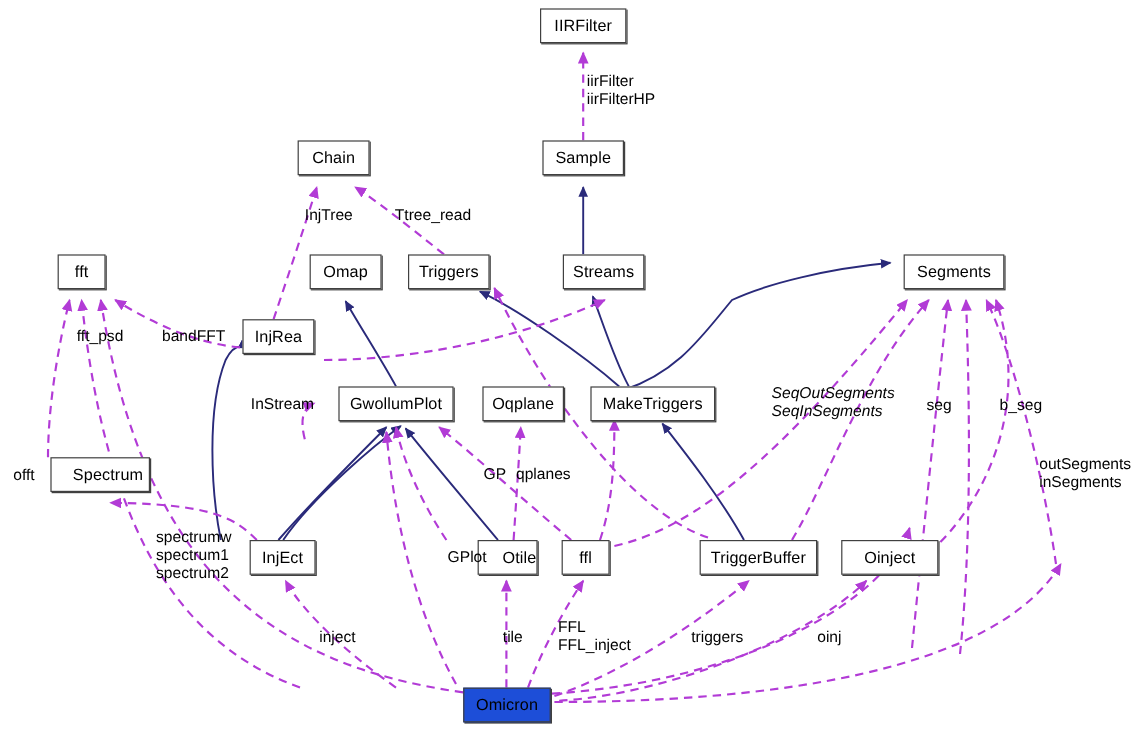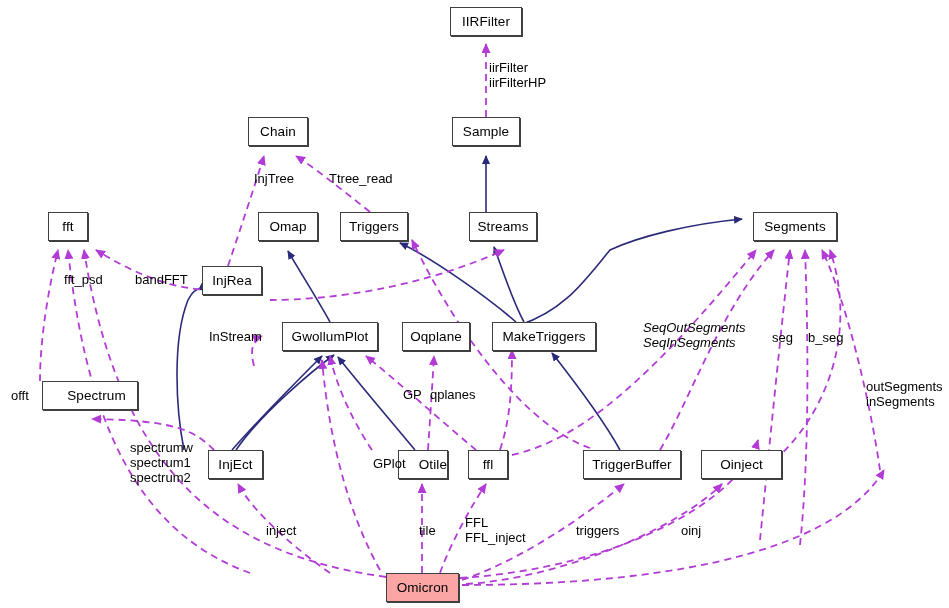--- a/index.html
+++ b/index.html
@@ -34,21 +34,21 @@
     line-height: 1;
     display: flex;
     align-items: center;
     justify-content: center;
     height: 29px;
     box-shadow: 1px 1px 0 0 #404040;
     white-space: nowrap;
     letter-spacing: 0.1px;
   }
   .node.root-node {
-    background: #fca5a5;
+    background: #1d4ed8;
   }
   .edge-label {
     position: absolute;
     font-size: 13px;
     line-height: 15px;
     color: #000000;
     white-space: pre;
     background: transparent;
   }
 </style>
@@ -143,21 +143,21 @@
       </div>
       <div class="node" style="left: 282px; top: 322px; width: 96px;">
         <span>GwollumPlot</span>
       </div>
       <div class="node" style="left: 402px; top: 322px; width: 68px; text-align: center;">
         <span>Oqplane</span>
       </div>
       <div class="node" style="left: 492px; top: 322px; width: 104px;">
         <span>MakeTriggers</span>
       </div>
-      <div class="node" style="left: 42px; top: 381px; width: 96px; padding-left: 13px;">
+      <div class="node" style="left: 42px; top: 381px; width: 83px; padding-left: 13px;">
         <span>Spectrum</span>
       </div>
       <div class="node" style="left: 208px; top: 450px; width: 55px;">
         <span>InjEct</span>
       </div>
       <div class="node" style="left: 398px; top: 450px; width: 50px; justify-content: flex-end;">
         <span>Otile</span>
       </div>
       <div class="node" style="left: 468px; top: 450px; width: 40px;">
         <span>ffl</span>
@@ -176,21 +176,21 @@
       <div class="edge-label" style="left: 489px; top: 60px;">iirFilter
 iirFilterHP</div>
       <div class="edge-label" style="left: 254px; top: 171px;">InjTree</div>
       <div class="edge-label" style="left: 329px; top: 171px;">Ttree_read</div>
       <div class="edge-label" style="left: 64px; top: 272px;">fft_psd</div>
       <div class="edge-label" style="left: 135px; top: 272px;">bandFFT</div>
       <div class="edge-label" style="left: 209px; top: 329px;">InStream</div>
       <div class="edge-label" style="left: 643px; top: 320px; font-style: italic;">SeqOutSegments
 SeqInSegments</div>
       <div class="edge-label" style="left: 772px; top: 330px;">seg</div>
-      <div class="edge-label" style="left: 808px; top: 330px;">b_seg</div>
+      <div class="edge-label" style="left: 833px; top: 330px;">b_seg</div>
       <div class="edge-label" style="left: 403px; top: 387px;">GP</div>
       <div class="edge-label" style="left: 430px; top: 387px;">qplanes</div>
       <div class="edge-label" style="left: 11px; top: 388px;">offt</div>
       <div class="edge-label" style="left: 866px; top: 379px;">outSegments
 inSegments</div>
       <div class="edge-label" style="left: 130px; top: 440px;">spectrumw
 spectrum1
 spectrum2</div>
       <div class="edge-label" style="left: 350px; top: 456px; margin-left: 23px;">GPlot</div>
       <div class="edge-label" style="left: 266px; top: 523px;">inject</div>

